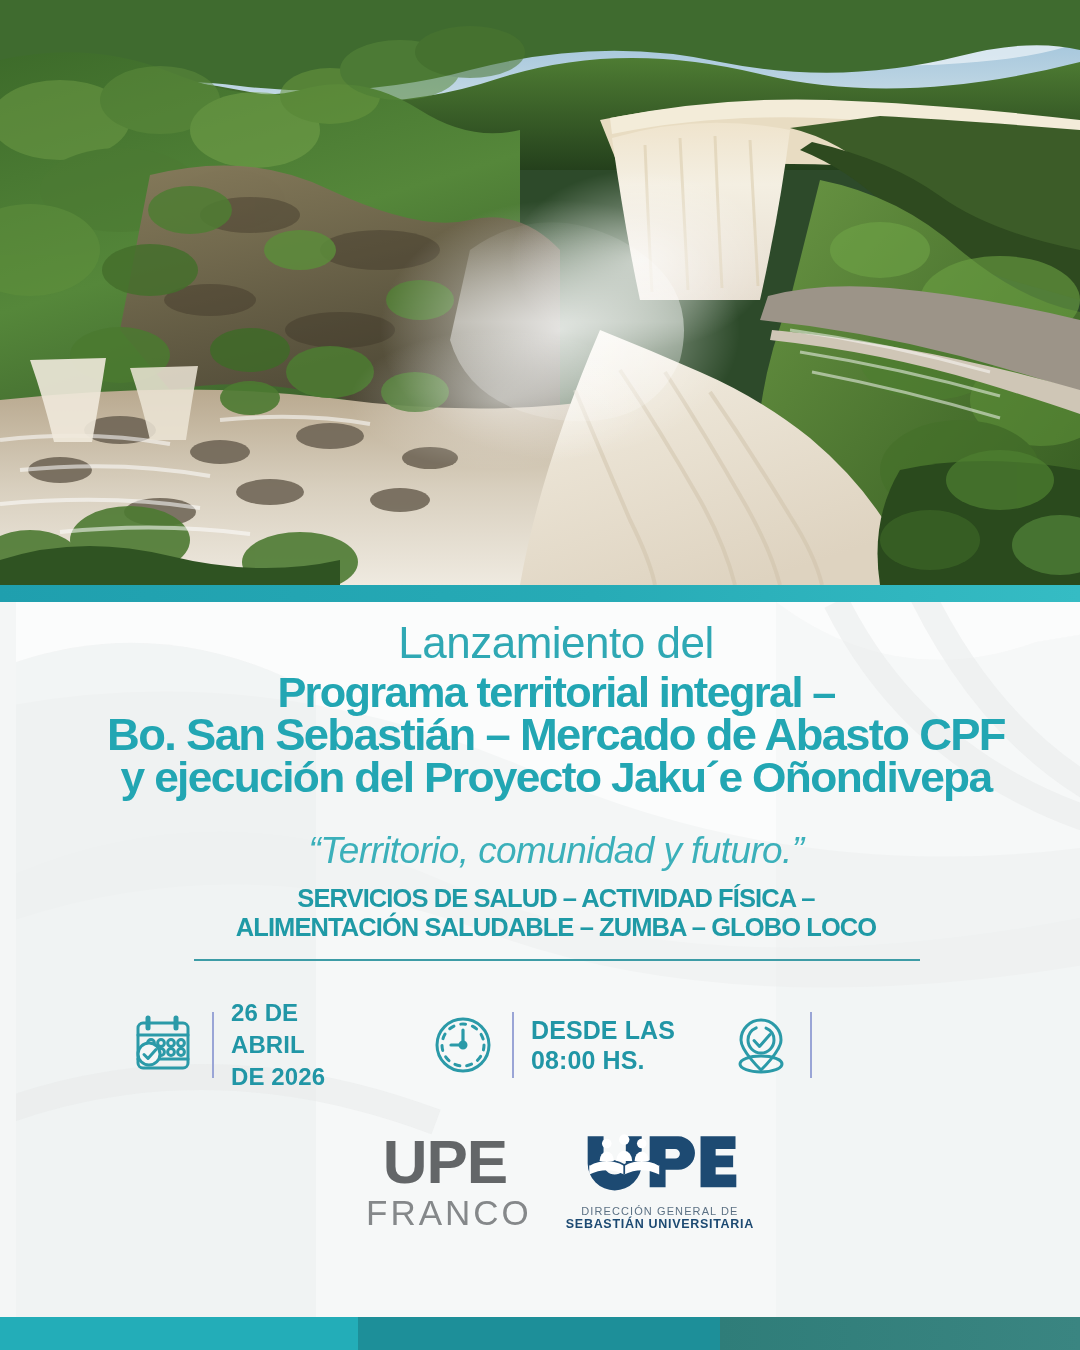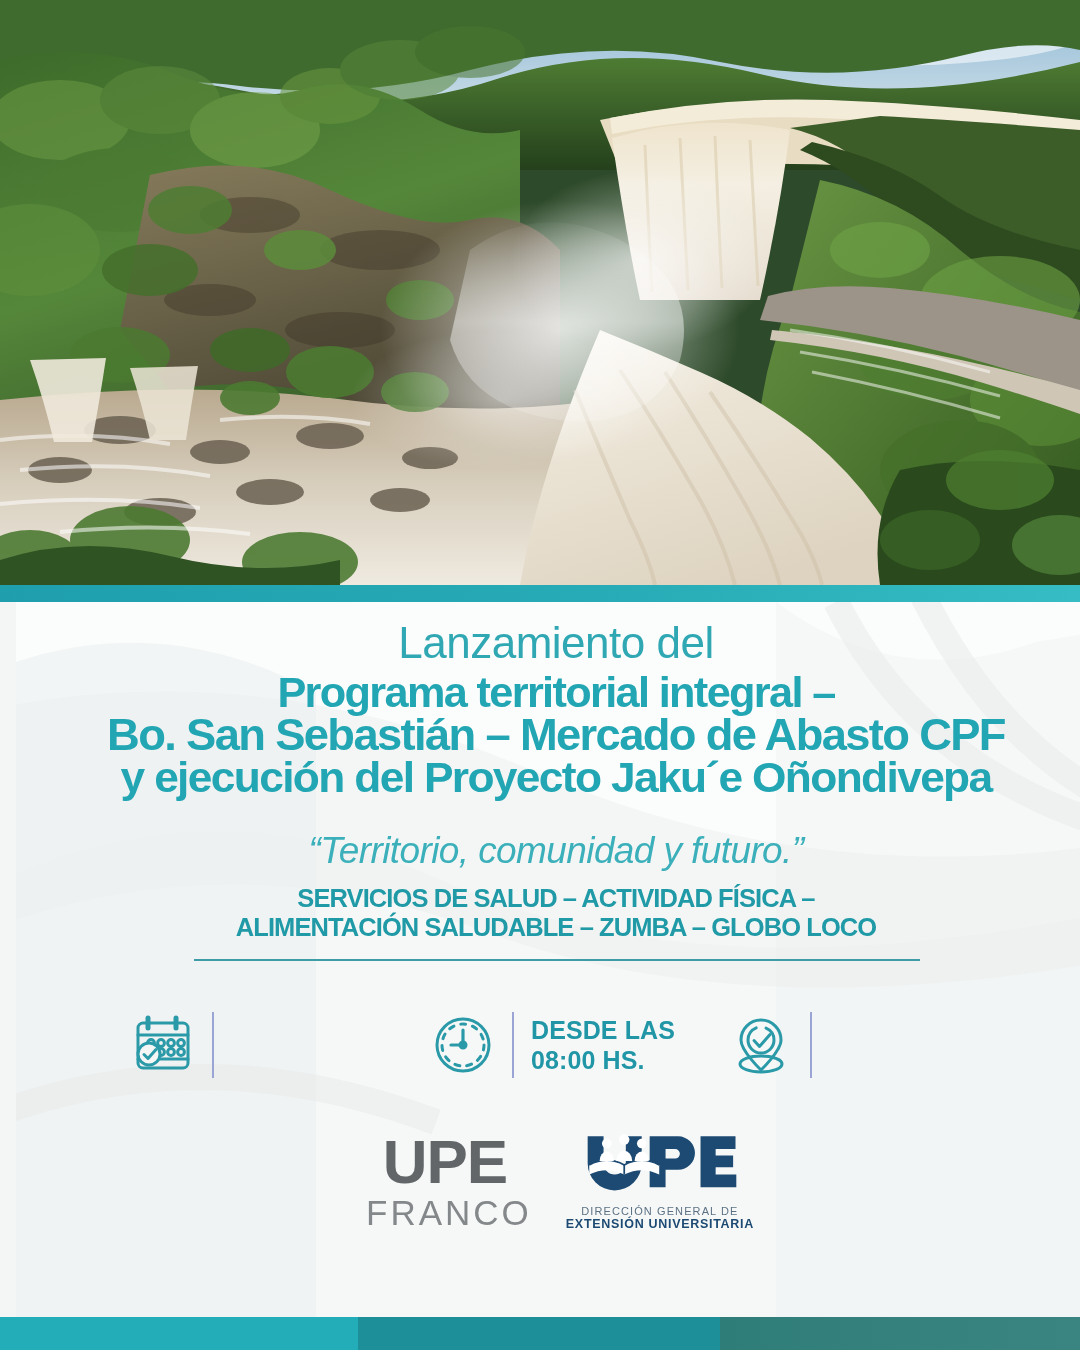--- a/index.html
+++ b/index.html
@@ -386,20 +386,23 @@
               <circle cx="40" cy="30" r="3.4"></circle>
               <circle cx="50" cy="30" r="3.4"></circle>
               <circle cx="30" cy="39" r="3.4"></circle>
               <circle cx="40" cy="39" r="3.4"></circle>
               <circle cx="50" cy="39" r="3.4"></circle>
               <circle cx="18" cy="41" r="11" fill="#f4f6f6"></circle>
               <path d="M13 41.5 l4 4 l8 -9"></path>
             </svg>
           </div>
           <div class="vline"></div>
+          <div class="txt">26 DE
+ABRIL
+DE 2026</div>
         </div>
 
         <div class="info i2">
           <div class="ico">
             <svg viewBox="0 0 64 64" width="64" height="64" fill="none" stroke="#2b9aa8" stroke-width="3" stroke-linecap="round">
               <circle cx="32" cy="32" r="26"></circle>
               <circle cx="32" cy="32" r="21" stroke-dasharray="5 7"></circle>
               <path d="M32 32 V17" stroke-width="3.2"></path>
               <path d="M32 32 H20" stroke-width="3.2"></path>
               <circle cx="32" cy="32" r="3" fill="#2b9aa8"></circle>
@@ -450,21 +453,21 @@
                 <circle cx="38" cy="17" r="6"></circle>
                 <path d="M29 39 a9 12 0 0 1 18 0 Z"></path>
                 <circle cx="60" cy="12" r="6.5"></circle>
                 <path d="M50 39 a10 13 0 0 1 20 0 Z"></path>
                 <circle cx="82" cy="17" r="6"></circle>
                 <path d="M73 39 a9 12 0 0 1 18 0 Z"></path>
               </g>
             </g>
           </svg>
           <div class="sub1">DIRECCIÓN GENERAL DE</div>
-          <div class="sub2">EXTENSIÓN UNIVERSITARIA</div>
+          <div class="sub2">SEBASTIÁN UNIVERSITARIA</div>
         </div>
 
       </div>
 
     </div>
   </div>
 
   <div class="bottombar">
     <div class="seg1"></div>
     <div class="seg2"></div>

